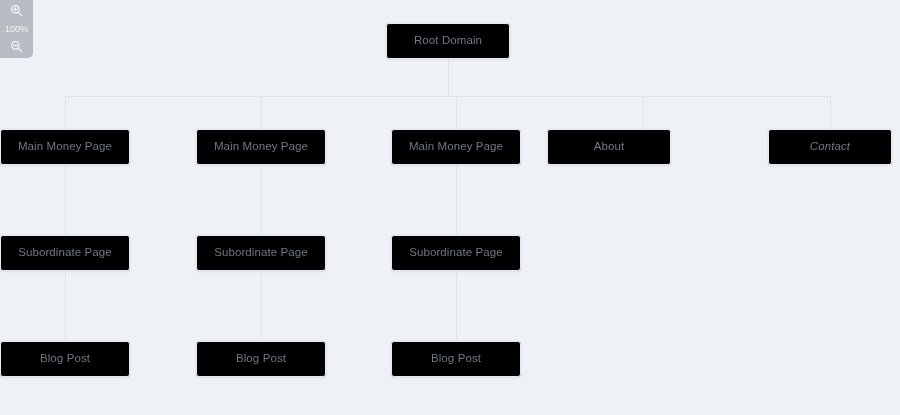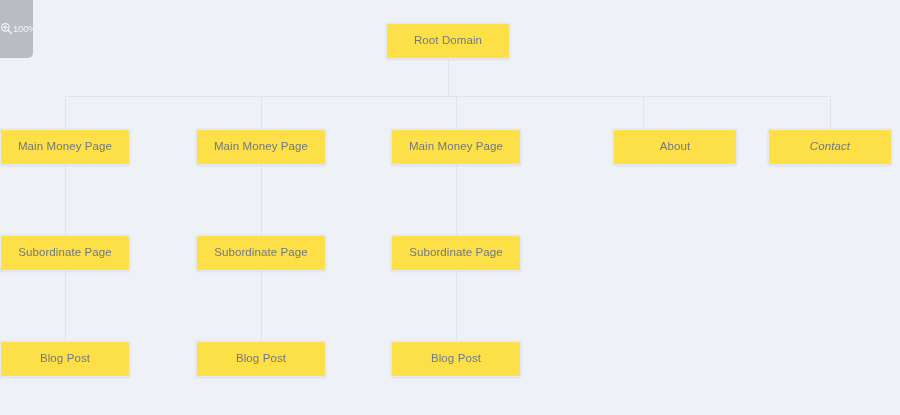--- a/index.html
+++ b/index.html
@@ -29,21 +29,21 @@
     width: 900px;
     height: 415px;
     pointer-events: none;
   }
 
   
   .node {
     position: absolute;
     box-sizing: border-box;
     height: 36px;
-    background: #fde047;
+    background: #000000;
     border: 1px solid #e6e9ef;
     border-radius: 3px;
     box-shadow: 0 1px 2px rgba(104, 115, 135, 0.10),
                 0 0 0 0.5px rgba(220, 225, 233, 0.6);
     display: flex;
     align-items: center;
     justify-content: center;
   }
   .node .label {
     font-size: 11.5px;
@@ -57,21 +57,21 @@
   
   #zoom-control {
     position: absolute;
     left: 0;
     top: 0;
     width: 33px;
     height: 58px;
     background: #b9bcc2;
     border-bottom-right-radius: 5px;
     display: flex;
-    flex-direction: row;
+    flex-direction: column;
     align-items: center;
     justify-content: space-between;
     padding: 2px 0 3px 0;
     box-sizing: border-box;
     z-index: 30;
   }
   #zoom-control .zbtn {
     width: 22px;
     height: 17px;
     display: flex;
@@ -117,21 +117,21 @@
       </div>
       <div class="node" style="left: 0px; top: 129px; width: 130px;">
         <span class="label">Main Money Page</span>
       </div>
       <div class="node" style="left: 196px; top: 129px; width: 130px;">
         <span class="label">Main Money Page</span>
       </div>
       <div class="node" style="left: 391px; top: 129px; width: 130px;">
         <span class="label">Main Money Page</span>
       </div>
-      <div class="node" style="left: 613px; top: 129px; width: 124px;">
+      <div class="node" style="left: 547px; top: 129px; width: 124px;">
         <span class="label">About</span>
       </div>
       <div class="node" style="left: 768px; top: 129px; width: 124px; font-style: italic;">
         <span class="label">Contact</span>
       </div>
       <div class="node" style="left: 0px; top: 235px; width: 130px;">
         <span class="label">Subordinate Page</span>
       </div>
       <div class="node" style="left: 196px; top: 235px; width: 130px;">
         <span class="label">Subordinate Page</span>

